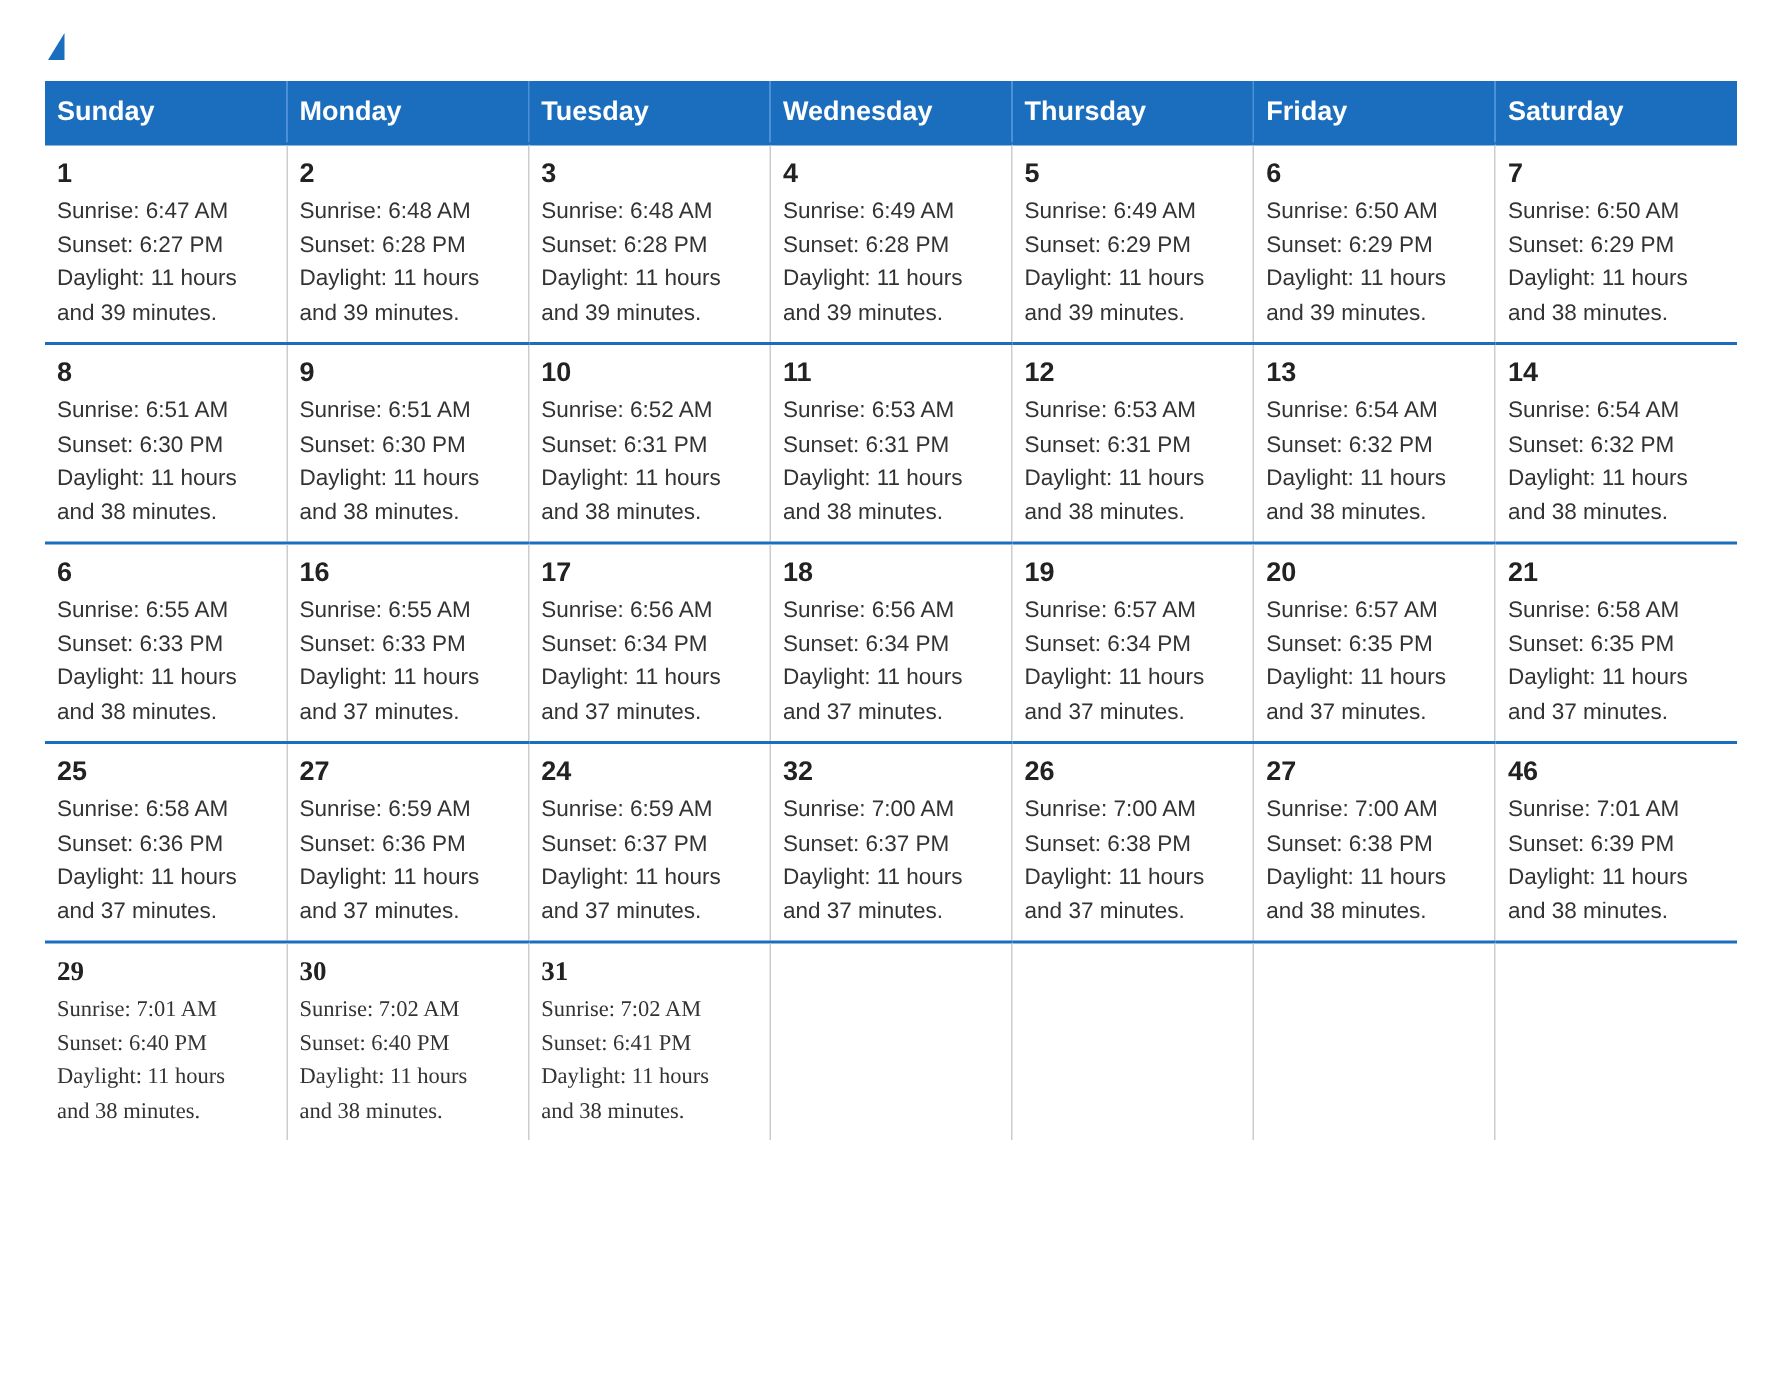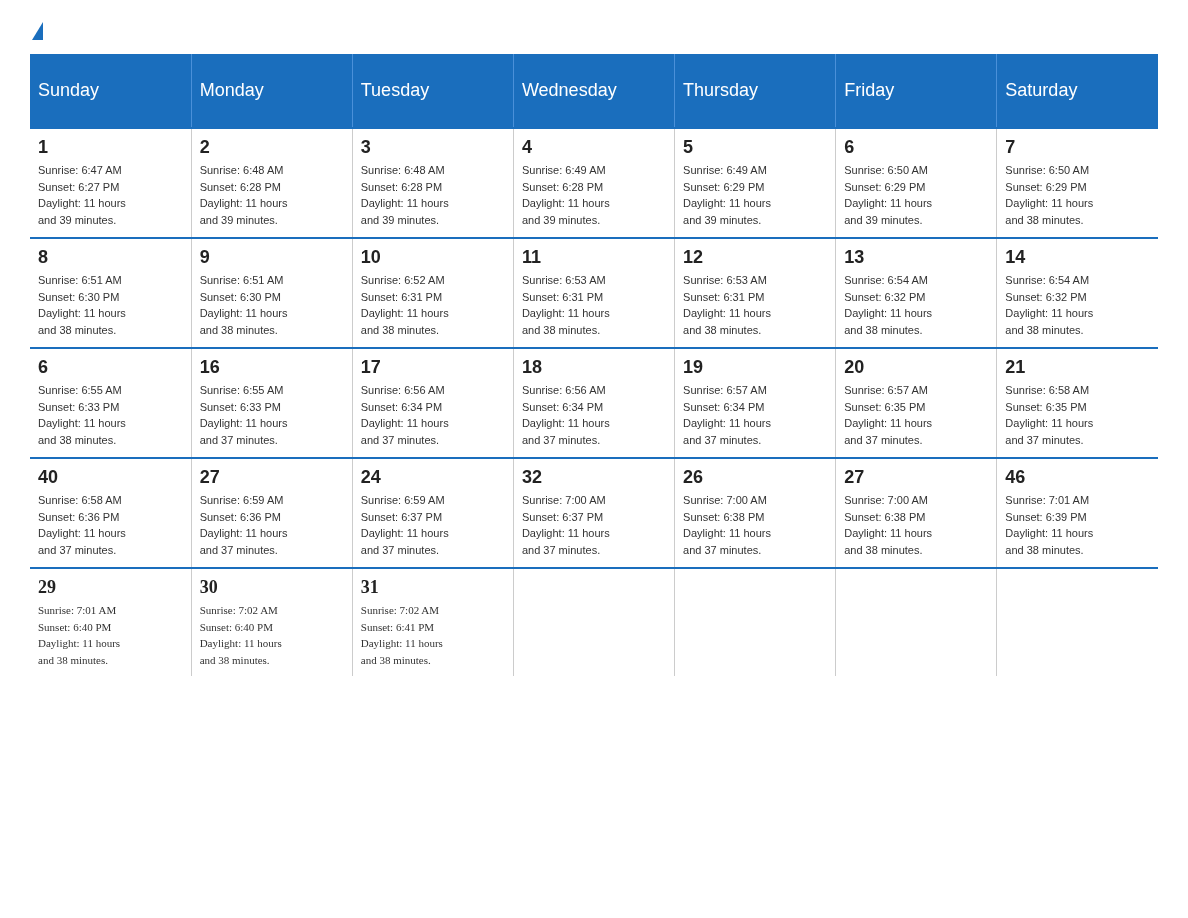--- a/index.html
+++ b/index.html
@@ -29,24 +29,24 @@
       color: #444;
       margin-top: 4px;
     }
     table {
       width: 100%;
       border-collapse: collapse;
     }
     thead th {
       background-color: #1a6ebd;
       color: #fff;
-      padding: 26px 8px;
+      padding: 10px 8px;
       text-align: left;
       font-size: 18px;
-      font-weight: normal;
+      font-weight: bold;
       border-right: 1px solid #4a90d9;
     }
     thead th:last-child {
       border-right: none;
     }
     tbody td {
       vertical-align: top;
       padding: 8px;
       border-top: 2px solid #1a6ebd;
       border-right: 1px solid #ccc;
@@ -59,21 +59,21 @@
     }
     .day-number {
       font-size: 18px;
       font-weight: bold;
       color: #222;
       display: block;
       margin-bottom: 4px;
     }
     .day-info {
       line-height: 1.5;
-      font-size: 11px;
+      font-size: 15px;
     }
     tr.week-row {
       height: 110px;
     }
     tr.week-row-last {
       height: 100px;
       font-family: Liberation Serif, serif;
     }
     .logo-general {
       font-size: 30px;
@@ -221,21 +221,21 @@
           <span class="day-number">20</span>
           <div class="day-info">Sunrise: 6:57 AM<br>Sunset: 6:35 PM<br>Daylight: 11 hours<br>and 37 minutes.</div>
         </td>
         <td>
           <span class="day-number">21</span>
           <div class="day-info">Sunrise: 6:58 AM<br>Sunset: 6:35 PM<br>Daylight: 11 hours<br>and 37 minutes.</div>
         </td>
       </tr>
       <tr class="week-row">
         <td>
-          <span class="day-number">40</span>
+          <span class="day-number">25</span>
           <div class="day-info">Sunrise: 6:58 AM<br>Sunset: 6:36 PM<br>Daylight: 11 hours<br>and 37 minutes.</div>
         </td>
         <td>
           <span class="day-number">27</span>
           <div class="day-info">Sunrise: 6:59 AM<br>Sunset: 6:36 PM<br>Daylight: 11 hours<br>and 37 minutes.</div>
         </td>
         <td>
           <span class="day-number">24</span>
           <div class="day-info">Sunrise: 6:59 AM<br>Sunset: 6:37 PM<br>Daylight: 11 hours<br>and 37 minutes.</div>
         </td>

